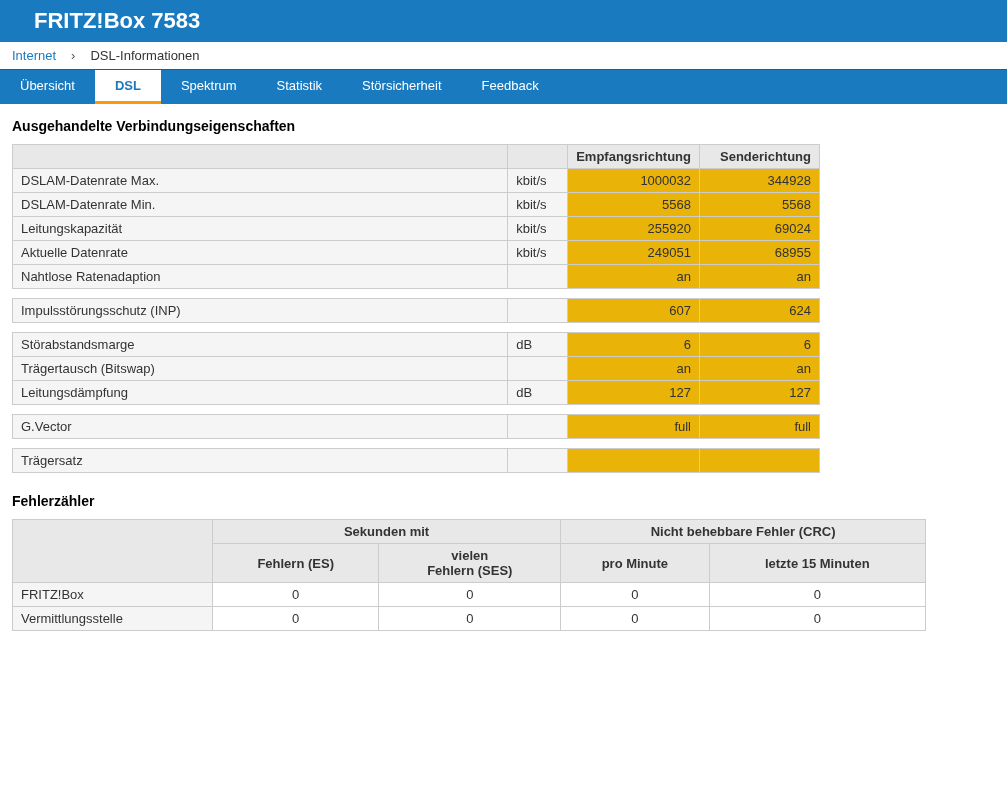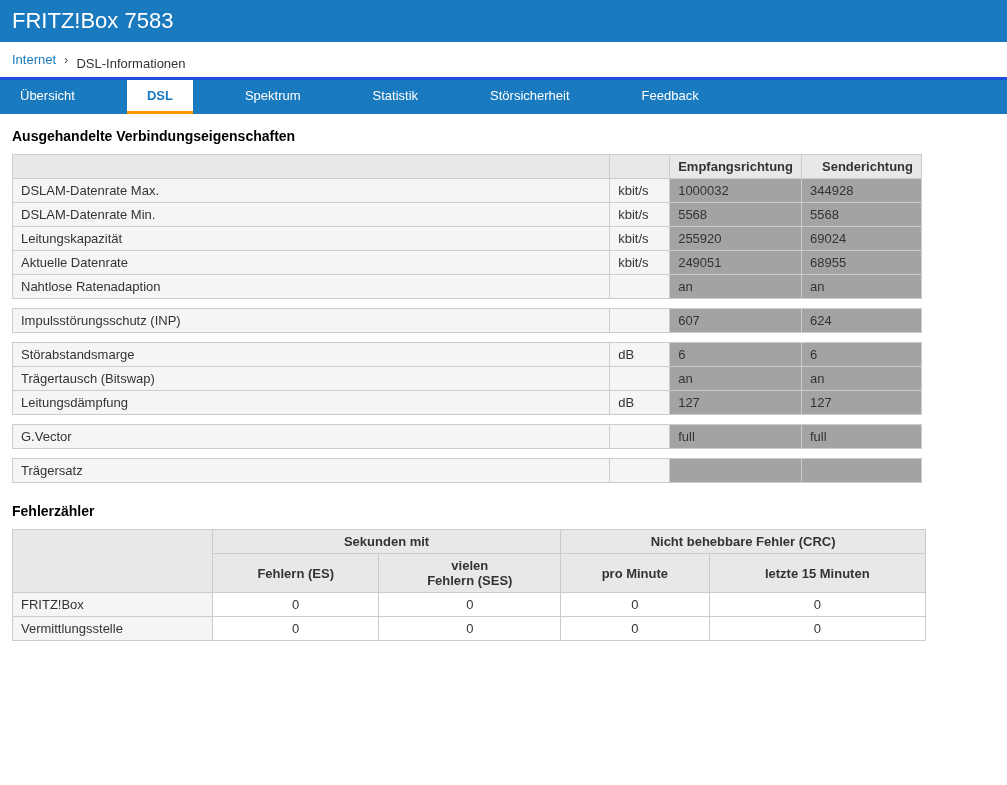--- a/index.html
+++ b/index.html
@@ -6,53 +6,52 @@
     body { font-family: Arial, Helvetica, sans-serif; font-size: 13px; color: #333; background: #fff; }
 
     
     .header-bar {
       background: #1a7abf;
       padding: 8px 12px;
     }
     .header-title {
       color: #fff;
       font-size: 22px;
-      font-weight: normal;
+      font-weight: bold;
+      margin-left: 22px;
     }
 
     
     .breadcrumb-bar {
       background: #fff;
       padding: 6px 12px;
-      border-bottom: 3px solid #1d4ed8;
+      border-bottom: 1px solid #1d4ed8;
       display: flex;
       align-items: center;
-      gap: 8px;
+      gap: 15px;
     }
     .breadcrumb-link {
       color: #1a7abf;
       text-decoration: none;
       font-size: 13px;
     }
     .breadcrumb-sep {
       color: #555;
       font-size: 13px;
     }
     .breadcrumb-current {
       color: #333;
       font-size: 13px;
-      margin-top: 8px;
     }
 
     
     .tabs-bar {
       background: #1a7abf;
       display: flex;
       padding: 0 0 0 0;
-      gap: 32px;
     }
     .tab {
       padding: 8px 20px;
       color: #fff;
       cursor: pointer;
       font-size: 13px;
       border: none;
       background: transparent;
       text-decoration: none;
       display: inline-block;
@@ -73,21 +72,21 @@
     .section-title {
       font-size: 14px;
       font-weight: bold;
       margin-bottom: 10px;
       color: #000;
     }
 
     
     .props-table {
       border-collapse: collapse;
-      width: 910px;
+      width: 808px;
       font-size: 13px;
     }
     .props-table td, .props-table th {
       padding: 4px 8px;
       border: 1px solid #ccc;
       vertical-align: middle;
     }
     .props-table th {
       background: #e8e8e8;
       font-weight: bold;
@@ -97,22 +96,22 @@
       background: #f5f5f5;
       text-align: left;
       min-width: 200px;
     }
     .props-table td.unit-col {
       background: #f5f5f5;
       text-align: left;
       width: 60px;
     }
     .props-table td.value-col {
-      text-align: left;
-      background: #a3a3a3;
+      text-align: right;
+      background: #eab308;
       width: 120px;
     }
     .props-table tr.spacer td {
       border: none;
       background: #fff;
       height: 10px;
     }
 
     
     .error-table {

